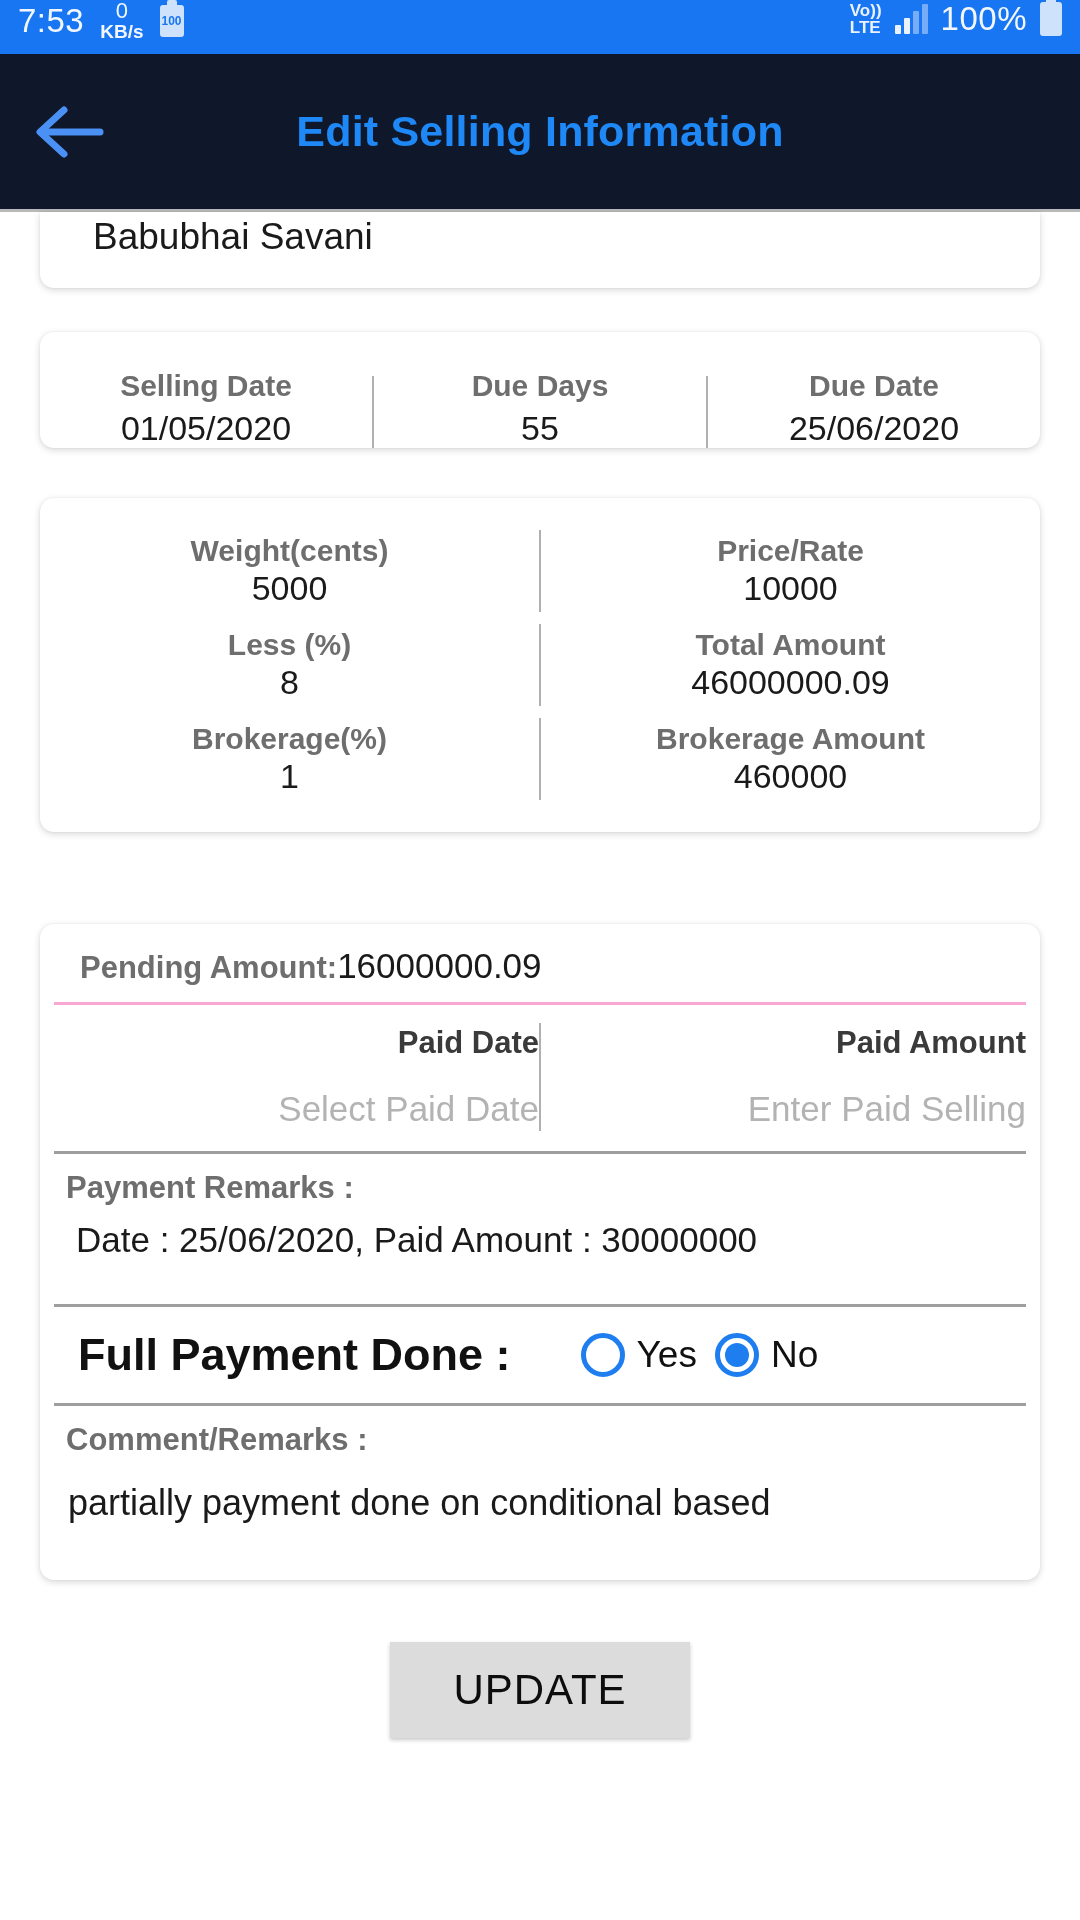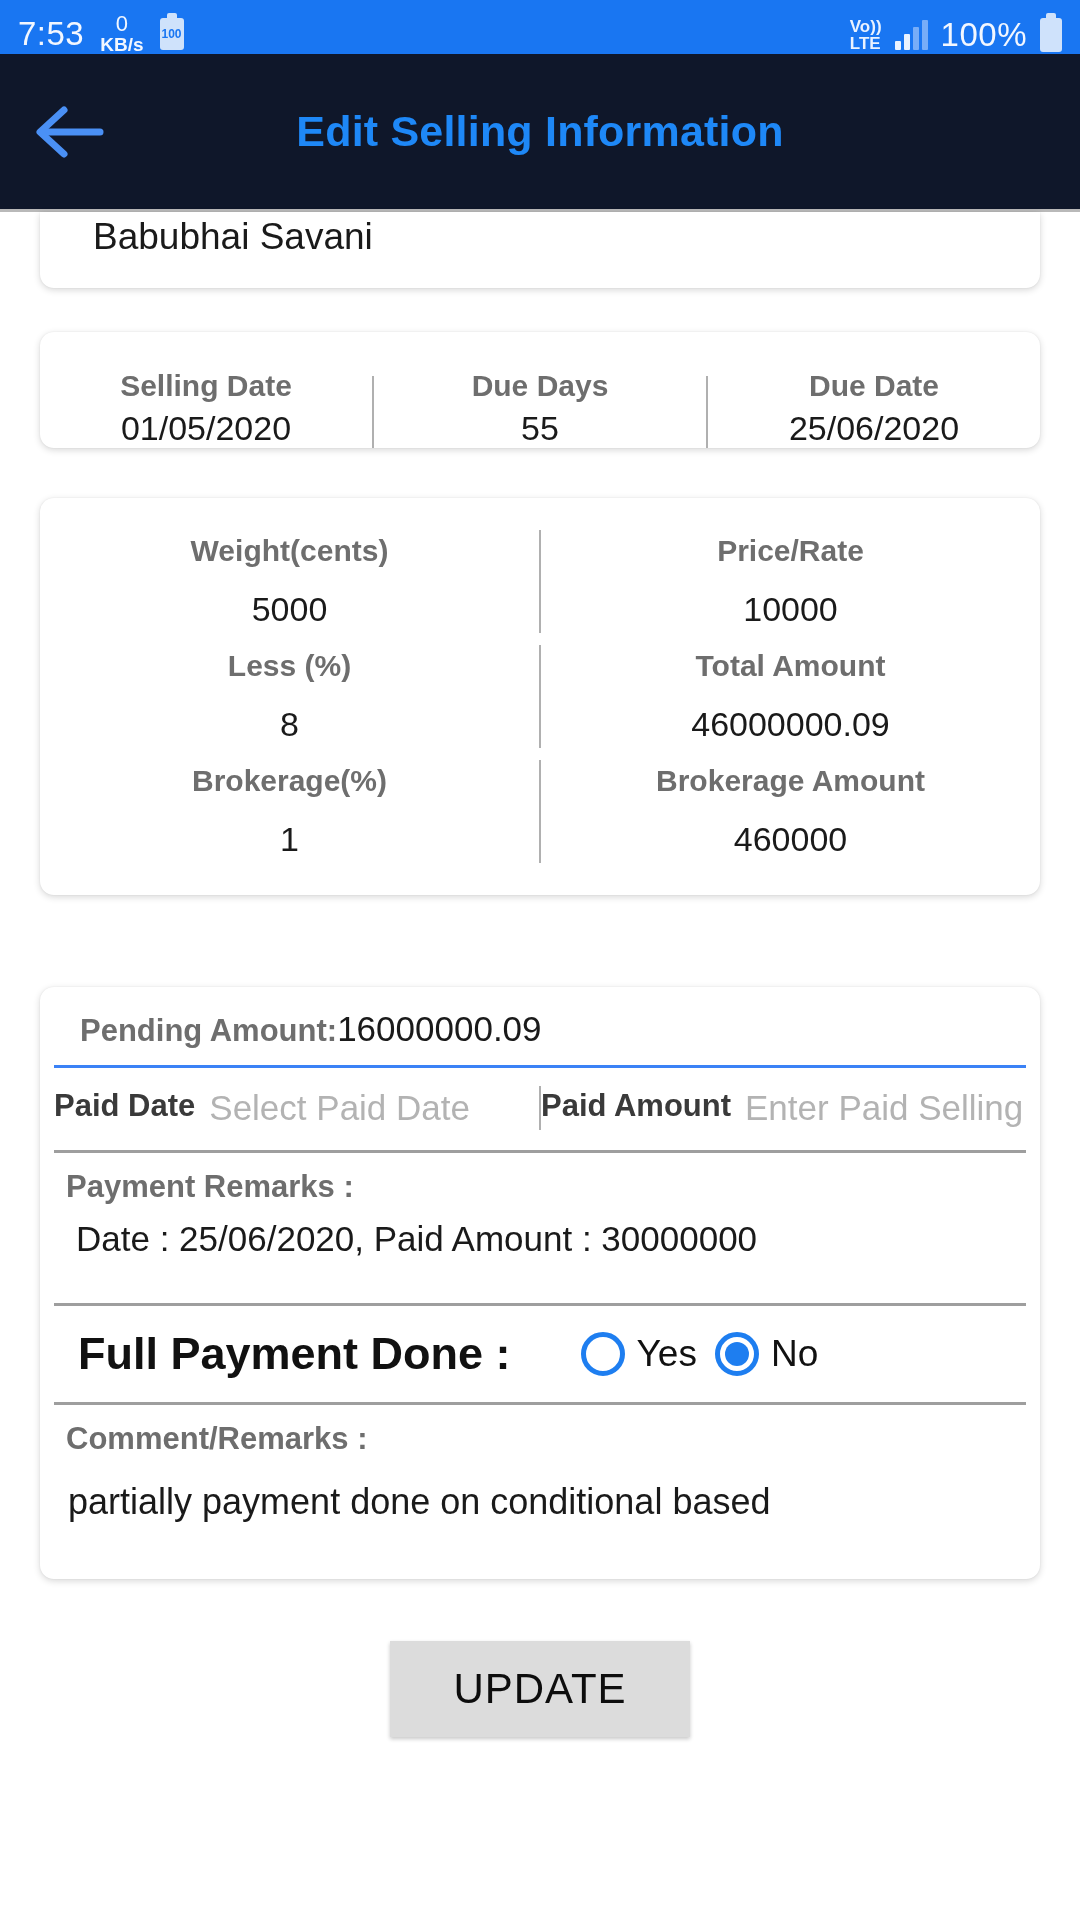--- a/index.html
+++ b/index.html
@@ -8,21 +8,21 @@
     background: #ffffff;
     font-family: "Liberation Sans", sans-serif;
     overflow: hidden;
   }
 
   
   .status-bar {
     height: 54px;
     background: #1976f2;
     display: flex;
-    align-items: flex-end;
+    align-items: flex-start;
     padding: 0 18px;
     color: #ffffff;
   }
   .sb-left { display: flex; align-items: center; gap: 16px; }
   .sb-time { font-size: 33px; letter-spacing: .5px; color:#f2f7ff; }
   .sb-net { display:flex; flex-direction:column; align-items:center; line-height:1; }
   .sb-net-num { font-size: 22px; color:#f2f7ff; }
   .sb-net-unit { font-size: 19px; font-weight: bold; color:#f2f7ff; }
   .sb-batt-small {
     position: relative;
@@ -131,49 +131,49 @@
 
   
   .card-amounts {
     margin-top: 50px;
     padding: 26px 0 26px 0;
   }
   .amt-row { display: flex; align-items: stretch; }
   .amt-cell {
     flex: 1;
     display: flex; flex-direction: column; align-items: center; justify-content: center;
-    gap: 22px;
+    gap: 1px;
     padding: 10px 0;
   }
   .amt-div { width: 2px; background: #b0b0b0; margin: 6px 0; }
 
   
   .card-payment {
     margin-top: 92px;
     padding: 0 0 10px 0;
   }
   .pending-row {
     padding: 22px 26px 16px 26px;
-    border-bottom: 3px solid #3b82f6;
+    border-bottom: 3px solid #f9a8d4;
     margin: 0 14px;
   }
   .pending-label {
     font-size: 31px; font-weight: bold; color: #6e6e6e;
   }
   .pending-value {
     font-size: 35px; color: #1a1a1a;
   }
   .paid-row {
     display: flex; align-items: stretch;
     margin: 0 14px;
     border-bottom: 3px solid #9e9e9e;
     padding: 14px 0 18px 0;
   }
   .paid-cell {
-    flex: 1; display: flex; flex-direction: row; align-items: flex-start; gap: 14px;
+    flex: 1; display: flex; flex-direction: column; align-items: flex-end; gap: 28px;
     padding: 6px 0 4px 0;
   }
   .paid-label { font-size: 31px; font-weight: bold; color: #3a3a3a; }
   .paid-placeholder { font-size: 35px; color: #b3b3b3; }
   .paid-div { width: 2px; background: #b0b0b0; margin: 4px 0 2px 0; }
 
   .remarks-block {
     margin: 0 14px;
     padding: 16px 12px 44px 12px;
     border-bottom: 3px solid #9e9e9e;

